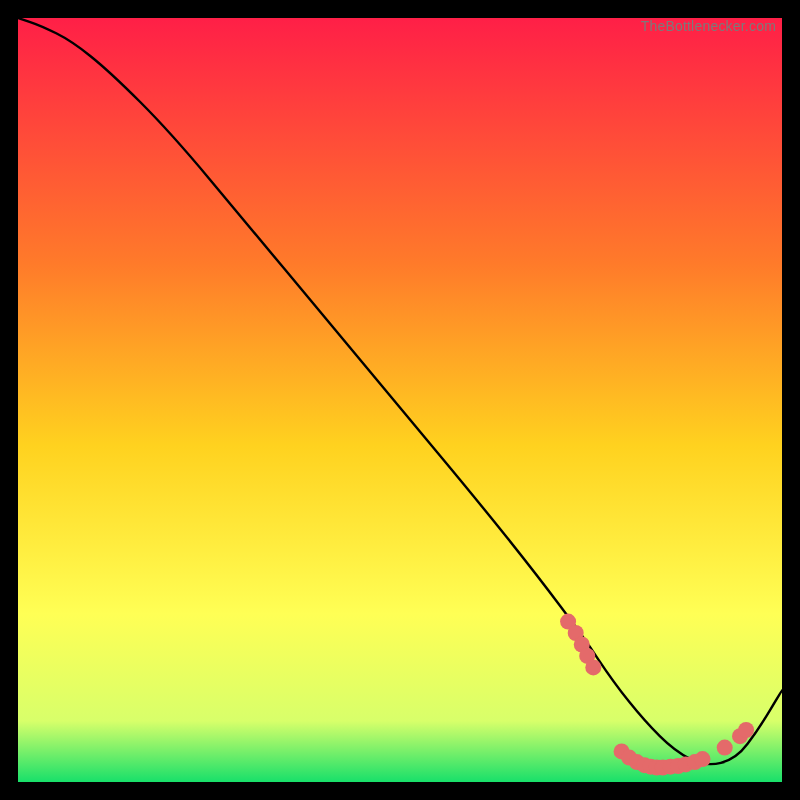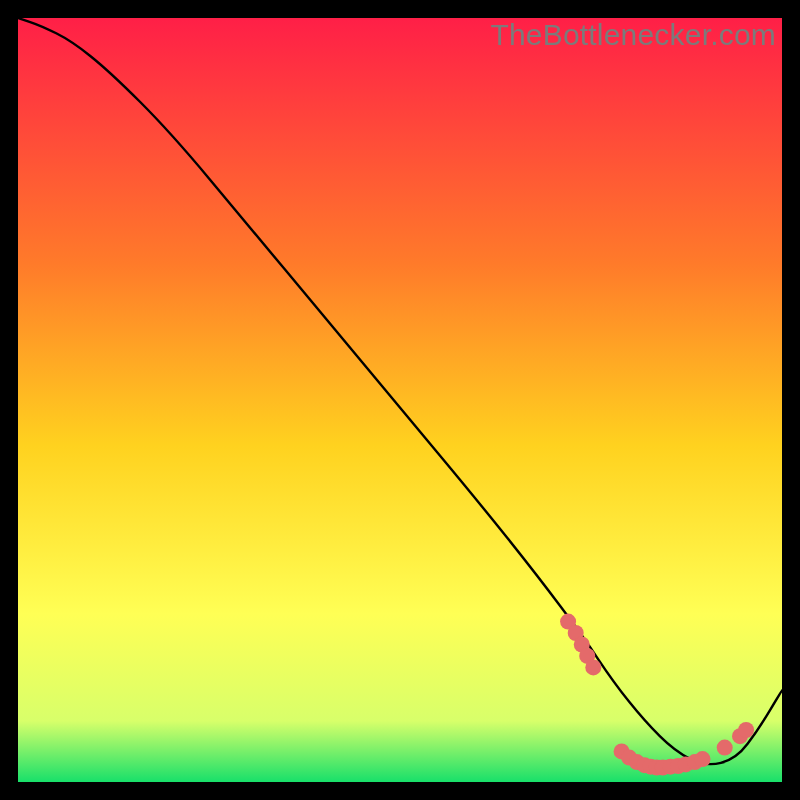--- a/index.html
+++ b/index.html
@@ -24,21 +24,21 @@
     left: 0;
     top: 0;
     width: 764px;
     height: 764px;
   }
   .watermark {
     position: absolute;
     top: 0;
     right: 6px;
     color: #7b7b7b;
-    font-size: 30px;
+    font-size: 14px;
     letter-spacing: 0.2px;
     font-weight: 500;
   }
   svg { display: block; }
 </style>
 </head>
 <body>
 
 <div class="frame">
   <svg class="plot" viewBox="0 0 764 764">

